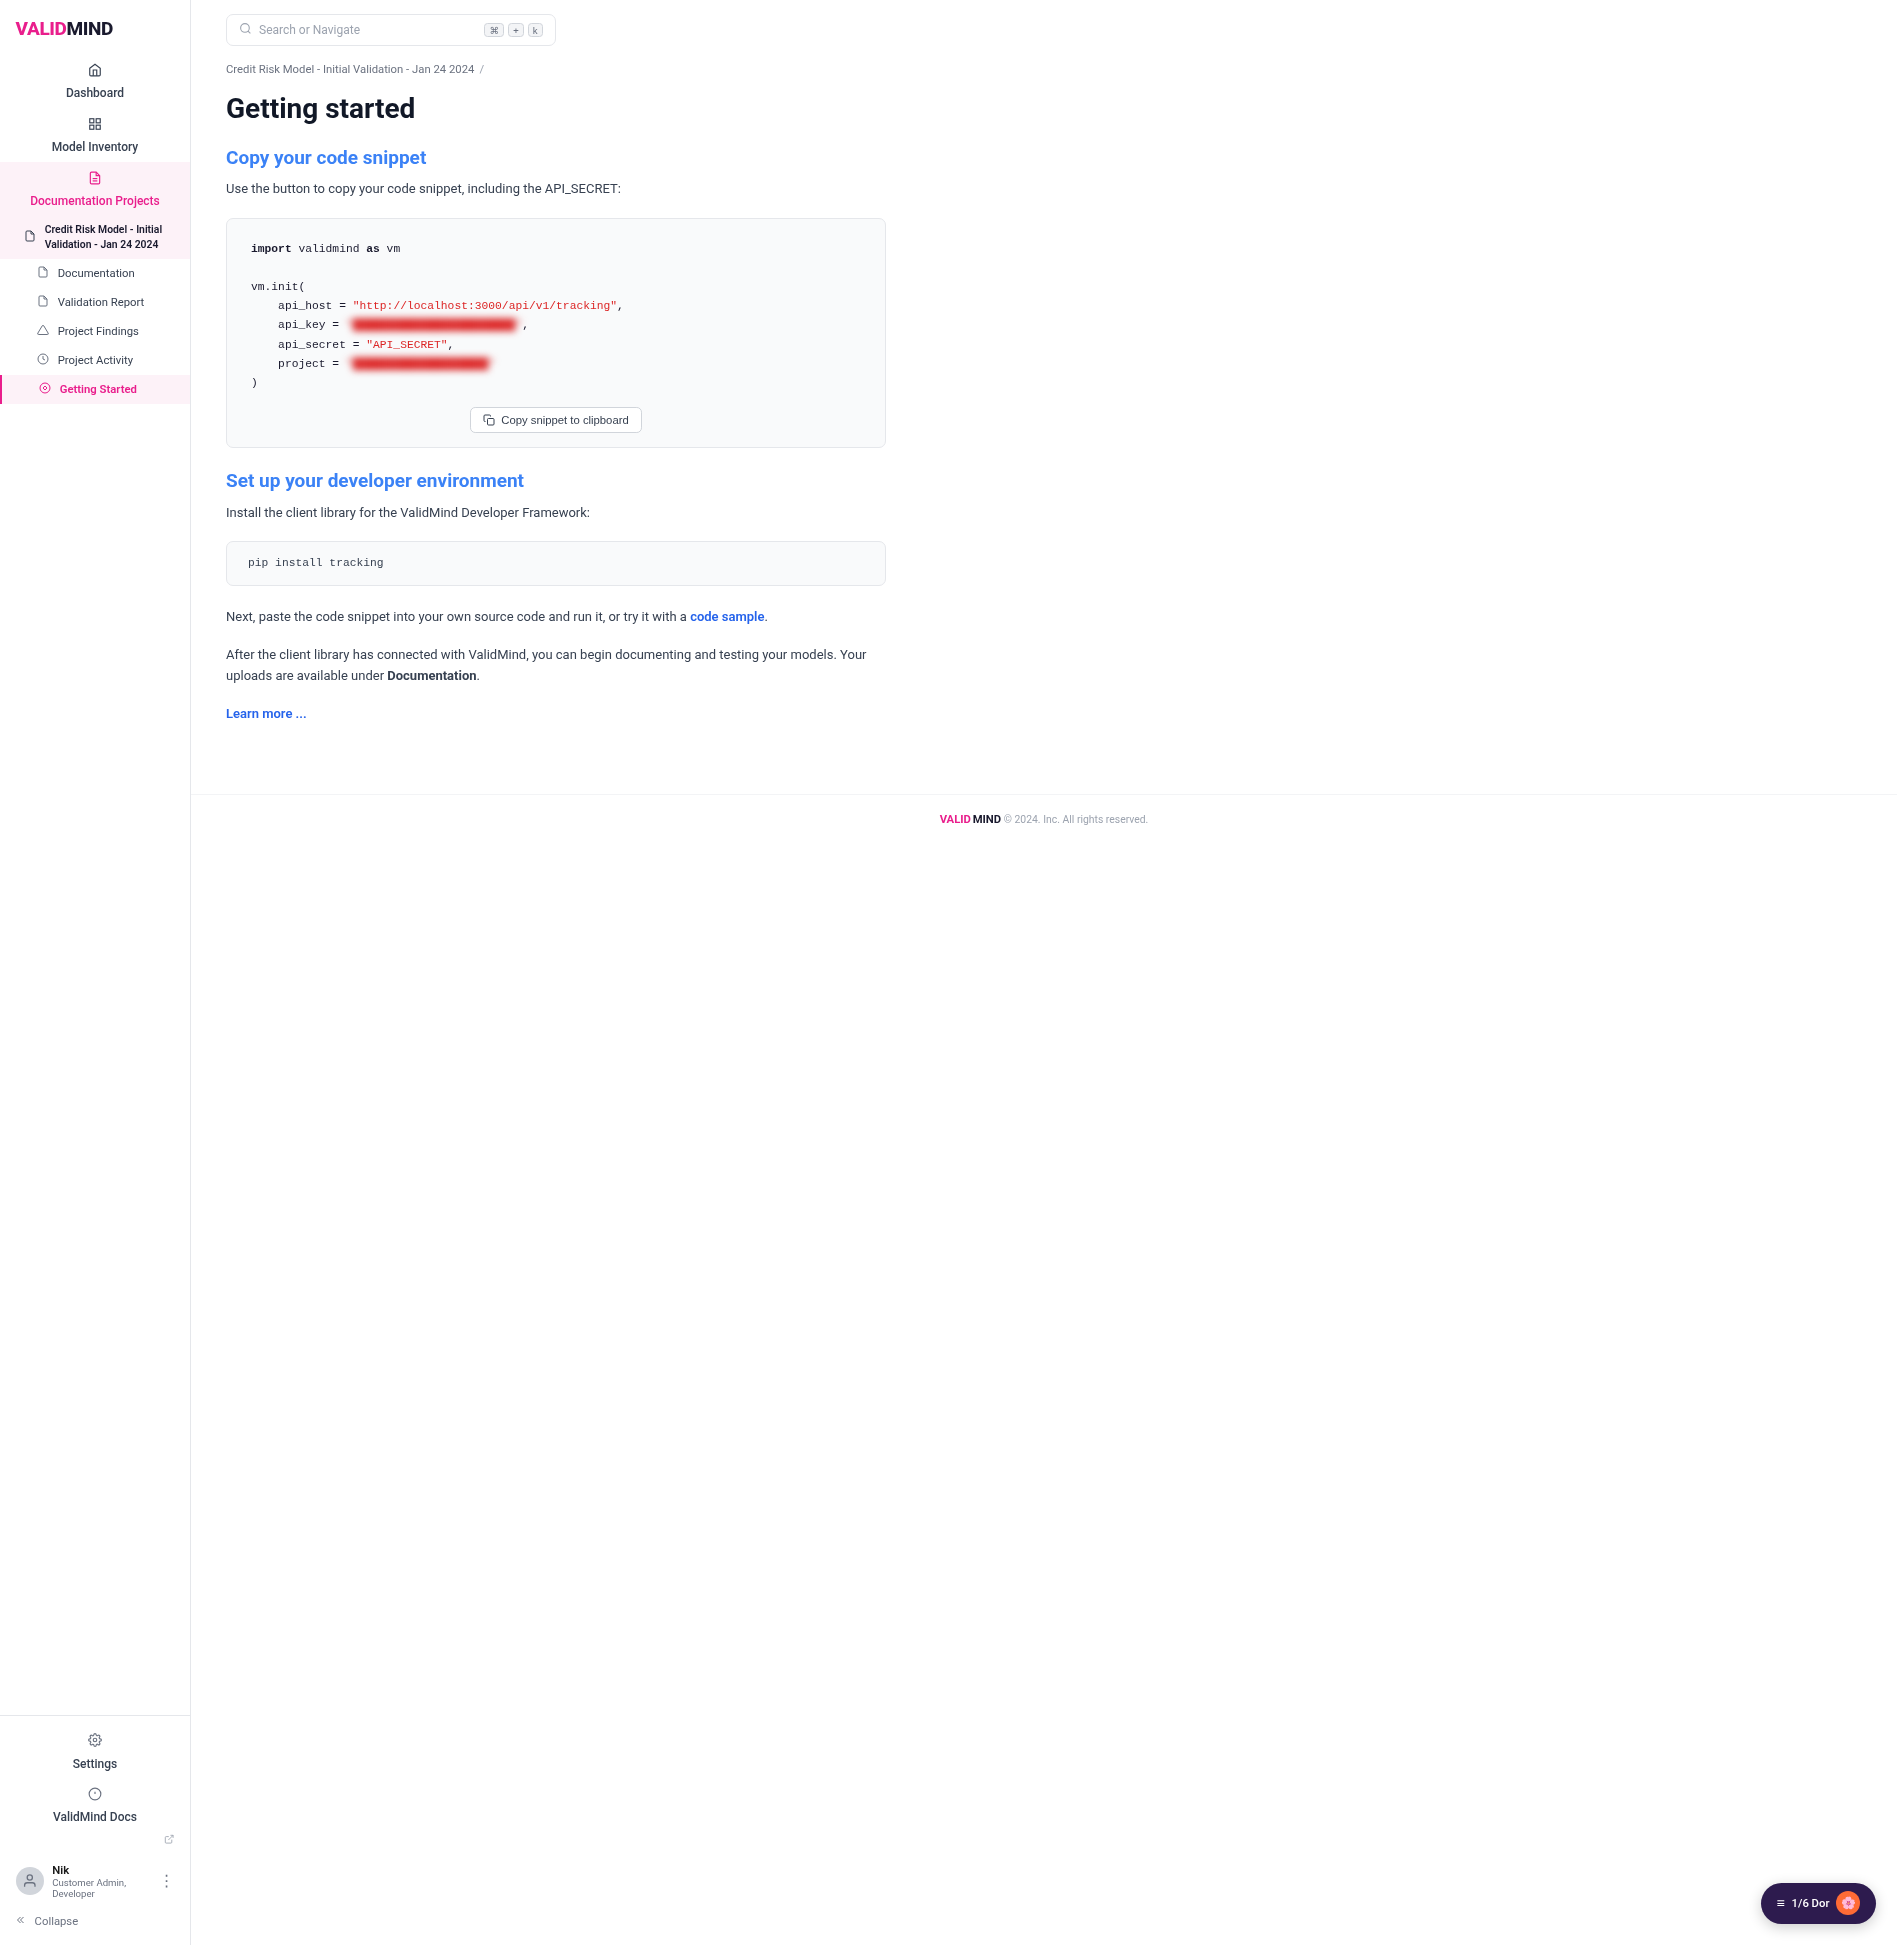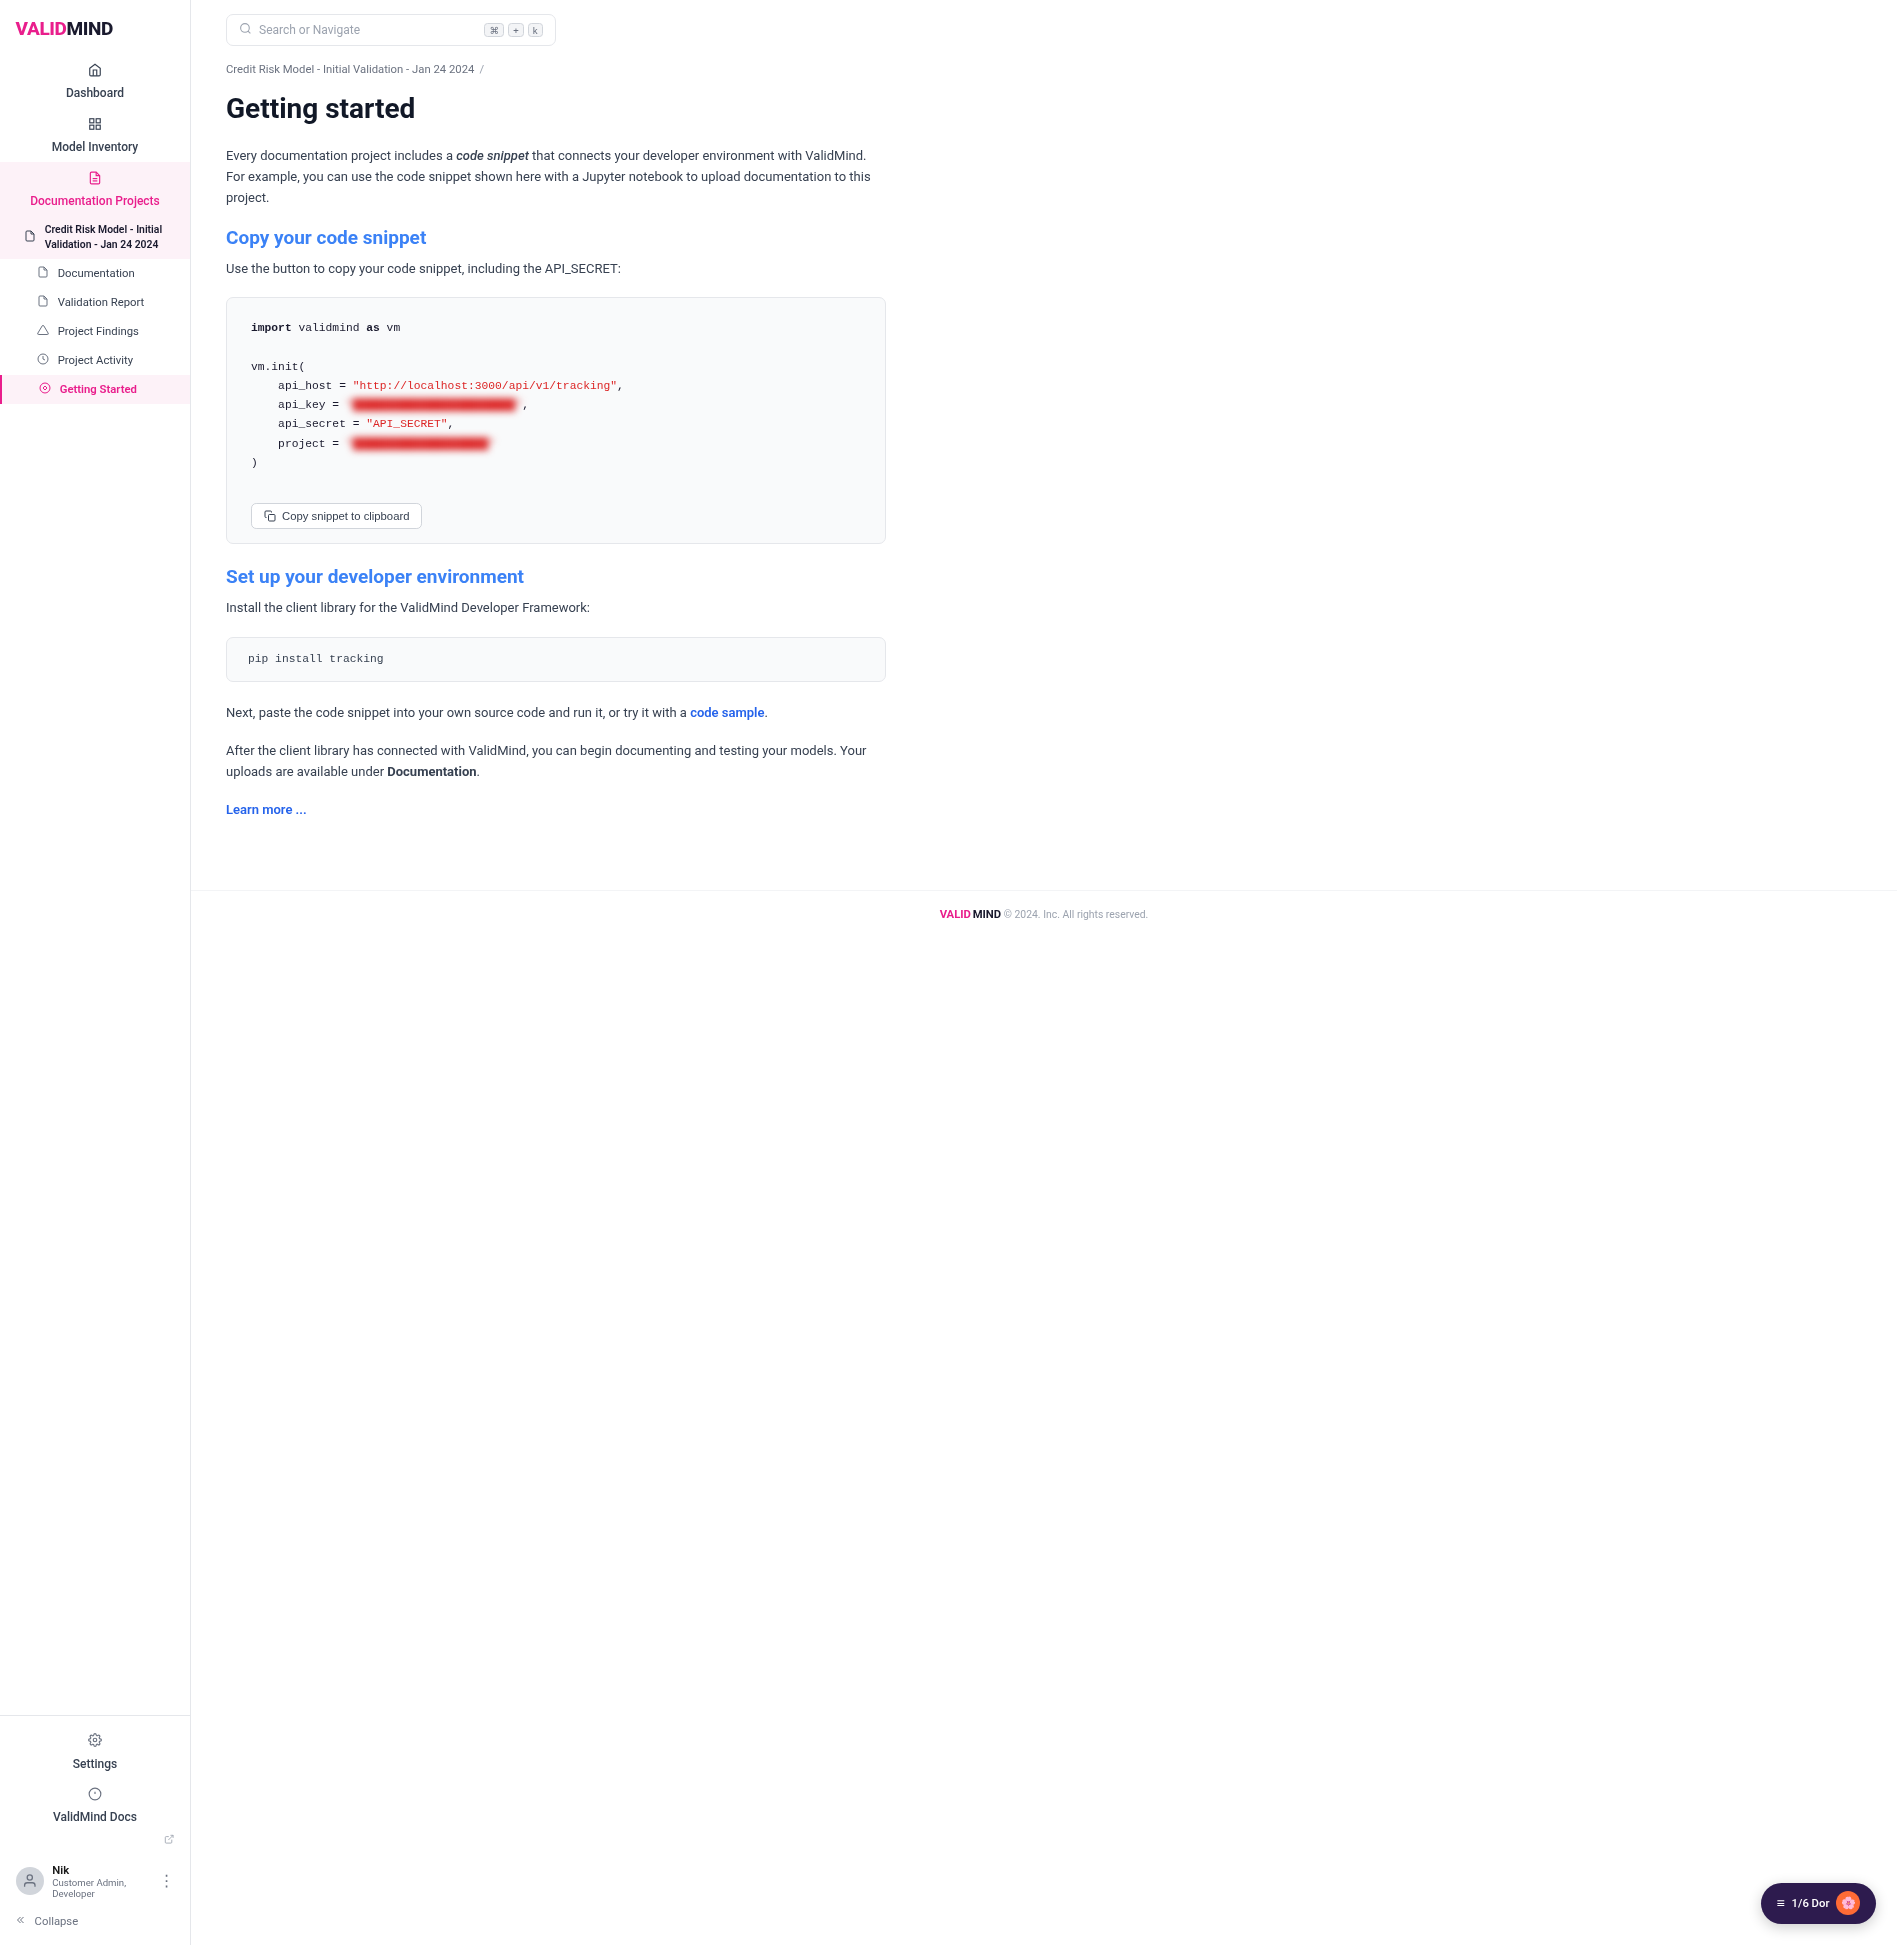--- a/index.html
+++ b/index.html
@@ -201,22 +201,22 @@
     }
     .kw { font-weight: 700; color: #1a1a2e; }
     .str-normal { color: #dc2626; }
     .str-blurred {
       color: #dc2626;
       filter: blur(3.5px);
       user-select: none;
     }
     .copy-btn-row {
       display: flex;
-      justify-content: flex-start;
-      margin-top: 30px;
+      justify-content: center;
+      margin-top: 14px;
     }
     .copy-btn {
       display: flex;
       align-items: center;
       gap: 6px;
       border: 0.9px solid #d1d5db;
       background: #fff;
       border-radius: 5.2px;
       padding: 6px 12px;
       font-size: 11.3px;
@@ -464,23 +464,20 @@
 
   <div class="content-area">
 
     <div class="breadcrumb">
       <a href="#">Credit Risk Model - Initial Validation - Jan 24 2024</a>
       <span class="breadcrumb-sep">/</span>
     </div>
 
     <h1 class="page-title">Getting started</h1>
 
-    <p class="body-text">
-      Every documentation project includes a <em>code snippet</em> that connects your developer environment with ValidMind. For example, you can use the code snippet shown here with a Jupyter notebook to upload documentation to this project.
-    </p>
 
     <h2 class="section-heading">Copy your code snippet</h2>
     <p class="body-text">Use the button to copy your code snippet, including the API_SECRET:</p>
 
     <div class="code-block">
       <div class="code-content">
         <div><span class="kw">import</span> validmind <span class="kw">as</span> vm</div>
         <div>&nbsp;</div>
         <div>vm.init(</div>
         <div>&nbsp;&nbsp;&nbsp;&nbsp;api_host = <span class="str-normal">"http://localhost:3000/api/v1/tracking"</span>,</div>

